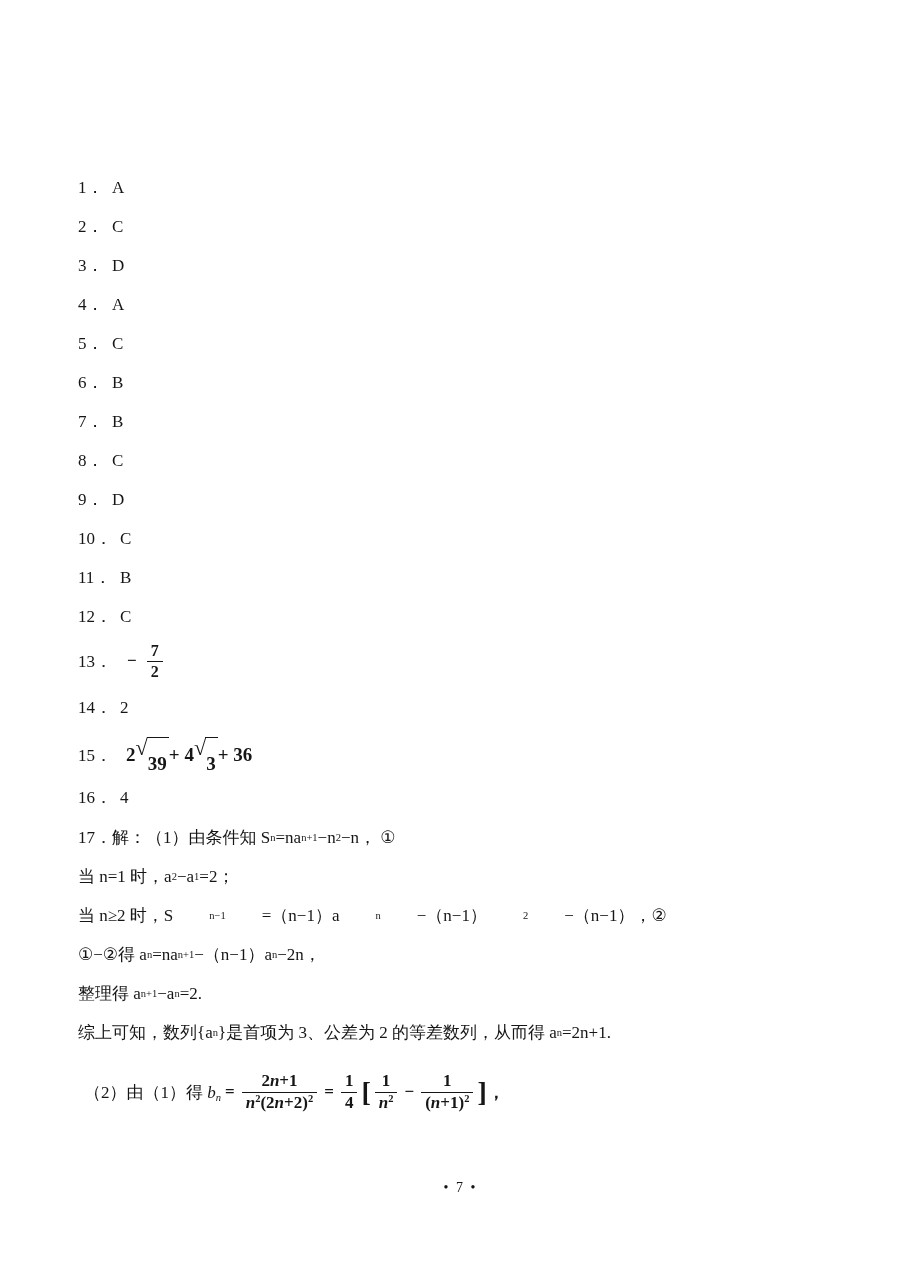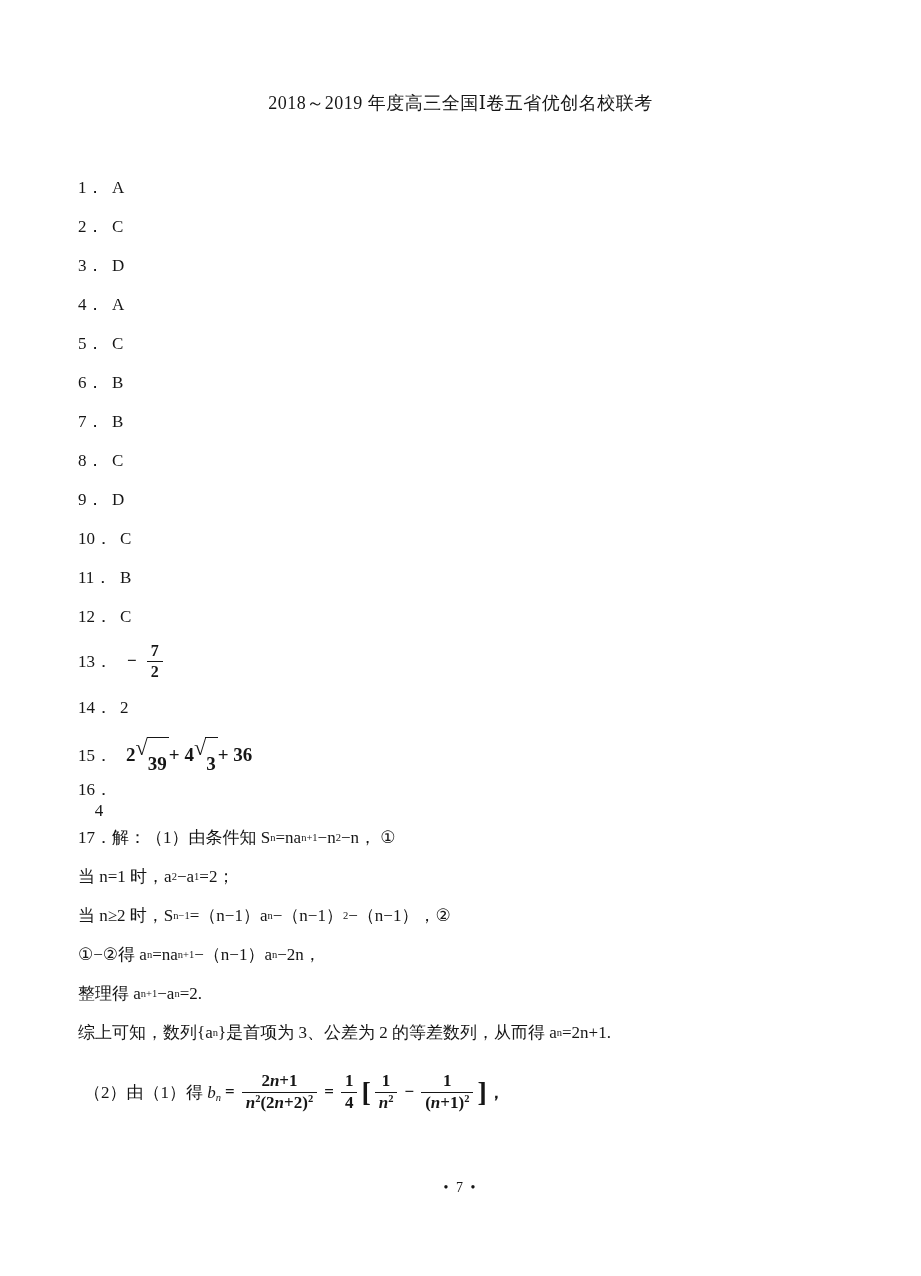--- a/index.html
+++ b/index.html
@@ -38,21 +38,20 @@
   .formula-line .math{font-weight:bold;font-size:17px;display:inline-flex;align-items:center;}
   .formula-line .op{margin:0 4px;font-weight:bold;}
   .formula-line .bracket{font-size:28px;font-weight:bold;line-height:1;margin:0 1px;}
   .footer{position:absolute;left:0;top:1180px;width:100%;text-align:center;font-size:14px;letter-spacing:2px;}
 </style>
 </head>
 <body>
 
 <div class="page">
 
-  <div class="center-line title">2018～2019 年度高三全国Ⅰ卷五省优创名校联考</div>
 
   <div class="answers">
     <div class="arow">
         <span class="anum">1．</span>
         <span>A</span>
       </div>
     <div class="arow">
         <span class="anum">2．</span>
         <span>C</span>
       </div>
@@ -122,42 +121,42 @@
         </span>
         <span> + 4</span>
         <span class="sqrt">
           <span class="sign">√</span>
           <span class="rad">3</span>
         </span>
         <span> + 36</span>
     </span>
   </div>
 
-  <div class="sline" style="top:778px;flex-direction:column;">
+  <div class="sline" style="top:778px;">
     <span class="anum w2">16．</span>
     <span>4</span>
   </div>
 
   <div class="sline" style="top:818px;">
       <span>17．解：（1）由条件知 S</span>
       <sub>n</sub>
       <span>=na</span>
       <sub>n+1</sub>
       <span>−n</span>
       <sup>2</sup>
       <span>−n， ①</span>
     </div>
   <div class="sline" style="top:857px;">
       <span>当 n=1 时，a</span>
       <sub>2</sub>
       <span>−a</span>
       <sub>1</sub>
       <span>=2；</span>
     </div>
-  <div class="sline" style="top:896px;">
+  <div class="sline" style="top:896px;gap:36px;">
       <span>当 n≥2 时，S</span>
       <sub>n−1</sub>
       <span>=（n−1）a</span>
       <sub>n</sub>
       <span>−（n−1）</span>
       <sup>2</sup>
       <span>−（n−1），②</span>
     </div>
   <div class="sline" style="top:935px;">
       <span>①−②得 a</span>

